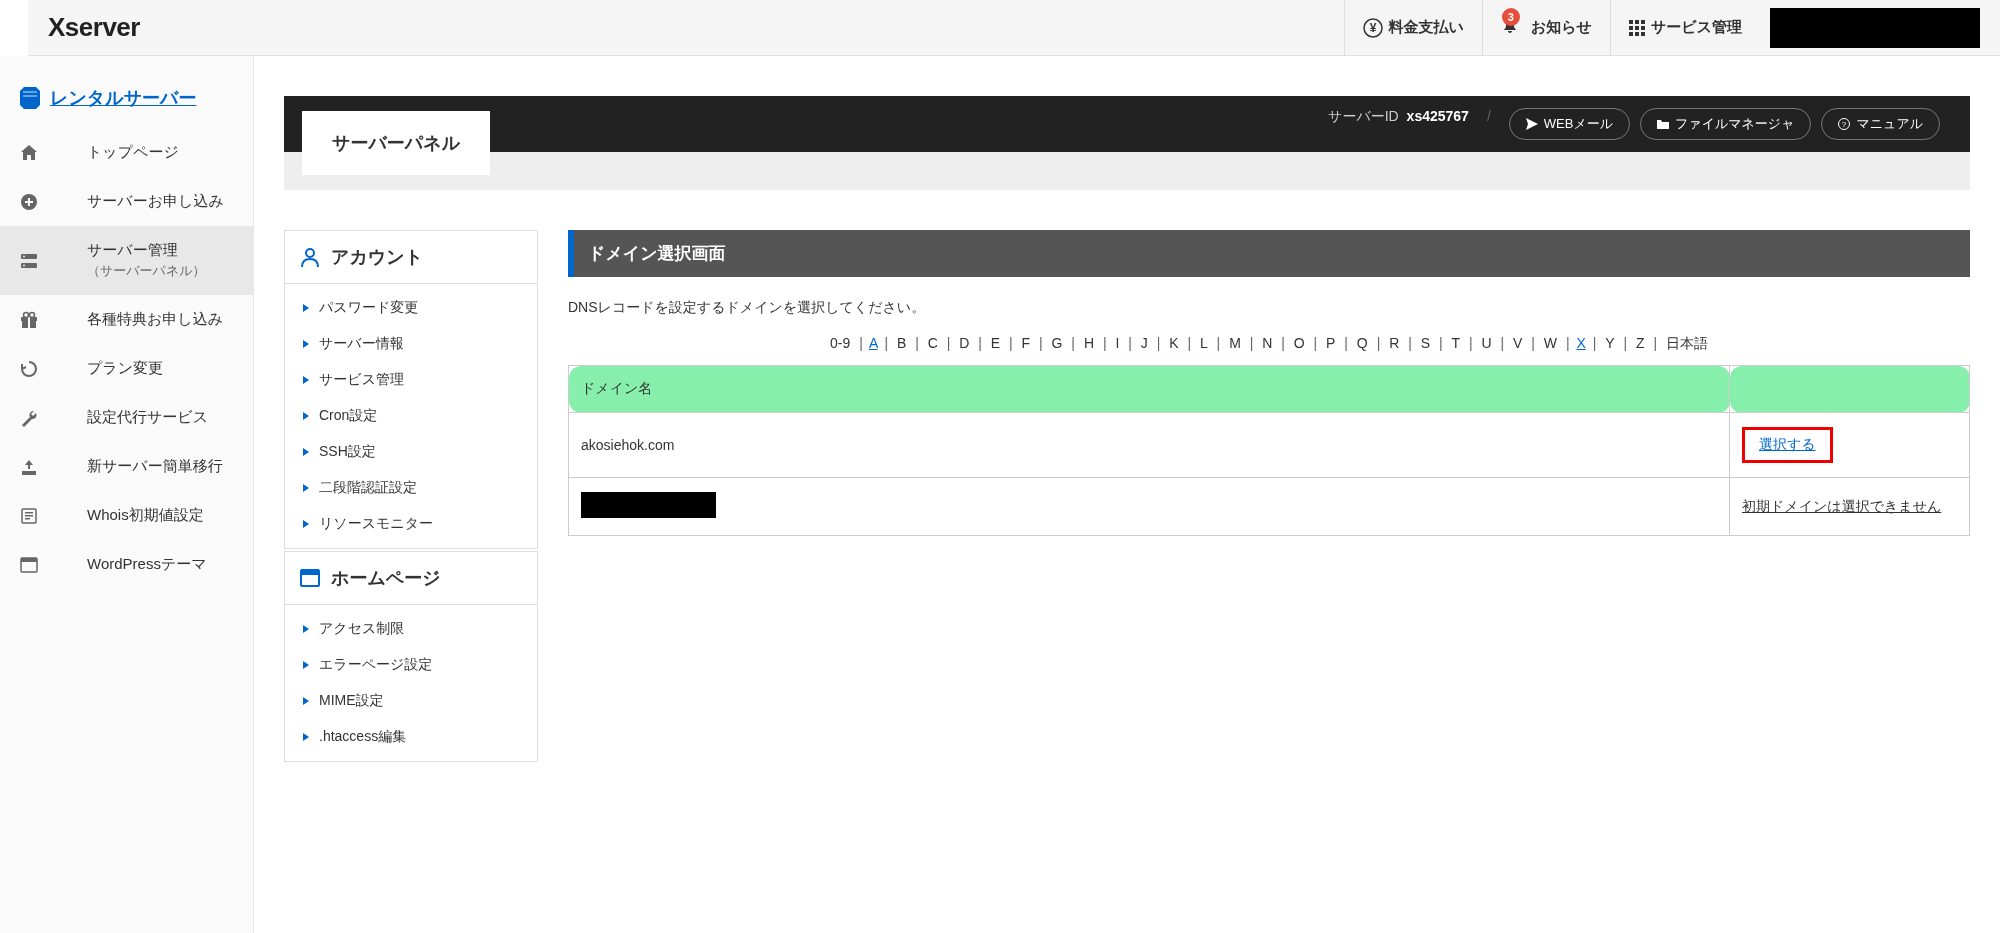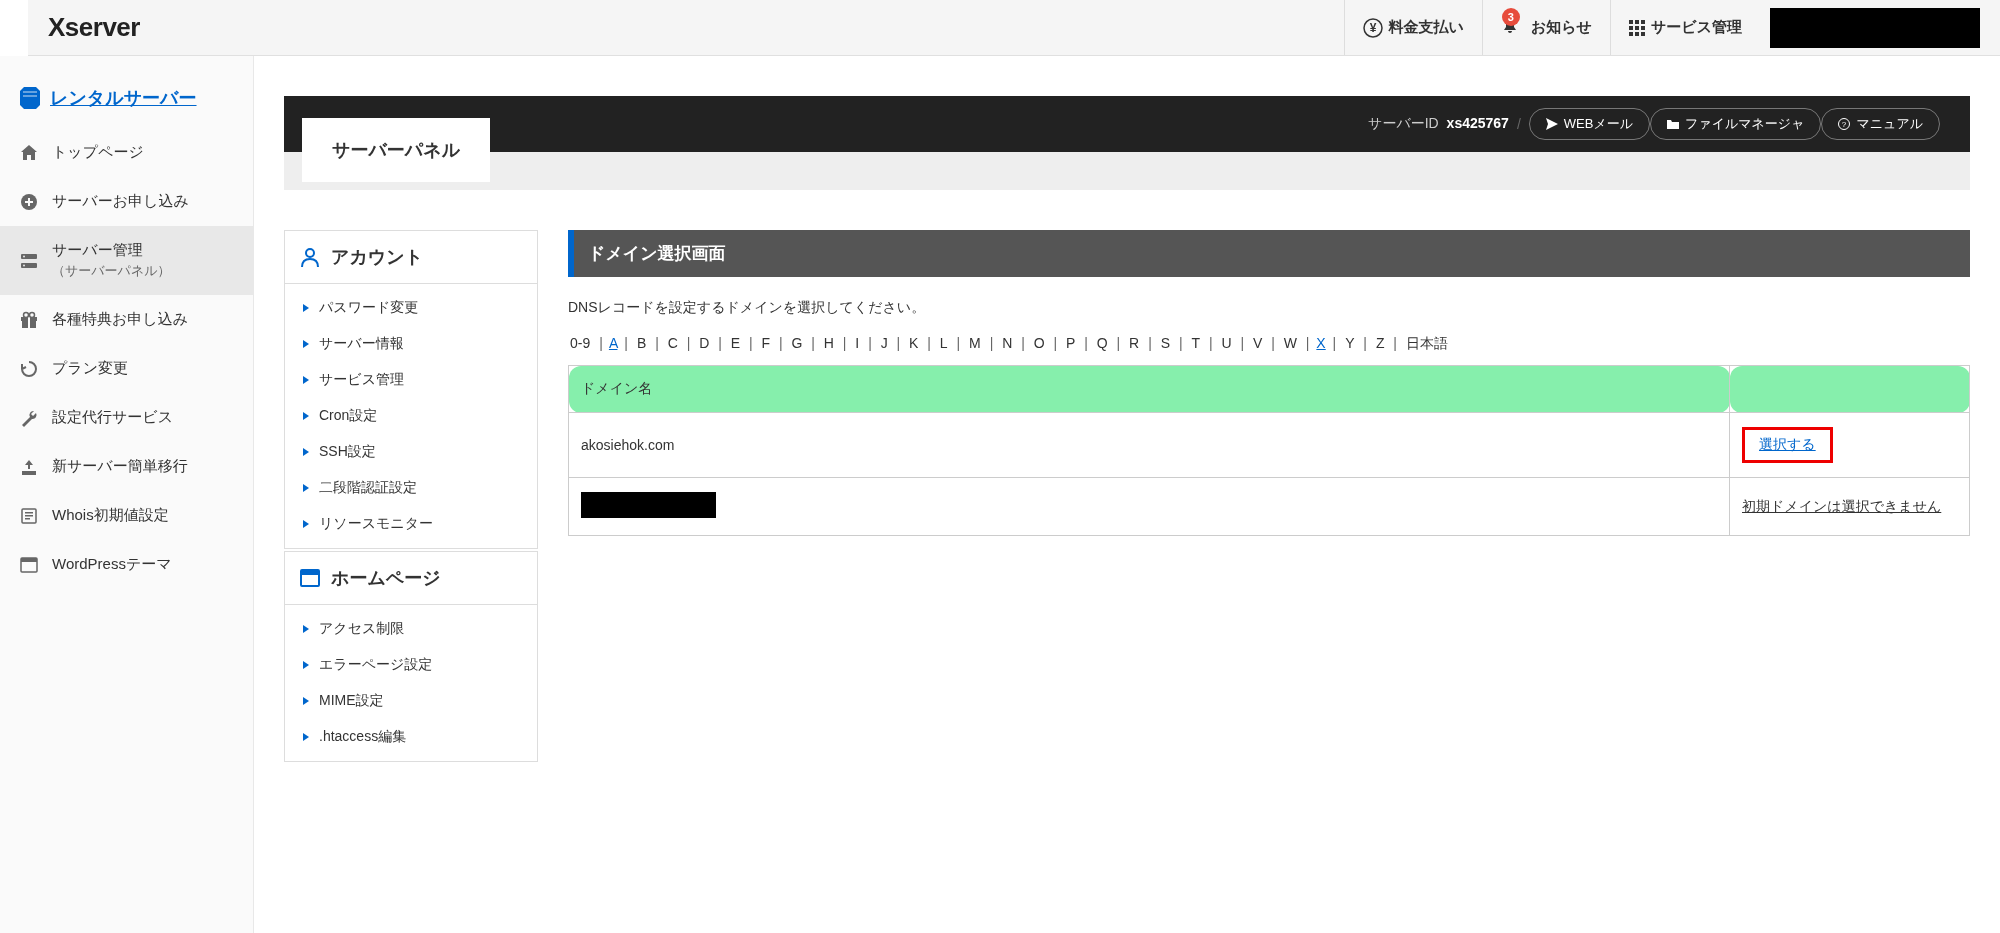--- a/index.html
+++ b/index.html
@@ -13,51 +13,51 @@
     .top-nav-item { display: flex; align-items: center; padding: 0 18px; height: 100%; border-left: 1px solid #ddd; cursor: pointer; font-size: 15px; font-weight: bold; position: relative; }
     .top-nav-item svg, .top-nav-item .icon-wrap { margin-right: 6px; }
     .badge { position: absolute; top: 8px; left: 19px; background: #e74c3c; color: white; border-radius: 50%; width: 18px; height: 18px; font-size: 11px; display: flex; align-items: center; justify-content: center; font-weight: bold; }
     .user-block { background: #000; width: 210px; height: 40px; margin-left: 10px; }
     
     
     .layout { display: flex; }
     .sidebar { width: 254px; background: #fafafa; border-right: 1px solid #e8e8e8; min-height: calc(100vh - 56px); padding-top: 20px; }
     .sidebar-heading { display: flex; align-items: center; padding: 10px 20px 18px 20px; color: #0066cc; font-size: 18px; font-weight: bold; text-decoration: underline; }
     .sidebar-heading svg { margin-right: 10px; }
-    .sidebar-item { display: flex; align-items: center; padding: 15px 20px; cursor: pointer; font-size: 15px; color: #333; }
+    .sidebar-item { display: flex; align-items: center; padding: 15px 20px; cursor: pointer; font-size: 15px; color: #333; gap: 35px; }
     .sidebar-item.active { background: #e8e8e8; }
     .sidebar-item svg { margin-right: 14px; flex-shrink: 0; }
     .sidebar-item .subtext { display: block; font-size: 13px; color: #666; margin-top: 2px; }
     
     
     .main { flex: 1; padding: 0; }
     .server-bar { background: #222; display: flex; align-items: center; padding: 0 30px 0 0; margin: 40px 30px 0 30px; position: relative; height: 56px; }
-    .server-panel-title { background: #fff; padding: 20px 30px; font-size: 18px; font-weight: bold; position: absolute; left: 18px; top: 22px; }
-    .server-bar-right { margin-left: auto; display: flex; align-items: center; gap: 0; color: #fff; font-size: 14px; }
+    .server-panel-title { background: #fff; padding: 20px 30px; font-size: 18px; font-weight: bold; position: absolute; left: 18px; top: 15px; }
+    .server-bar-right { margin-left: auto; display: flex; align-items: flex-start; gap: 10px; color: #fff; font-size: 14px; }
     .server-id-label { color: #ccc; margin-right: 4px; }
     .server-id-val { font-weight: bold; }
     .server-divider { color: #666; margin: 0 8px; }
     .server-btn { border: 1px solid #777; border-radius: 20px; padding: 6px 16px; color: #fff; display: inline-flex; align-items: center; gap: 6px; cursor: pointer; font-size: 13px; }
     .server-bar-wrap { background: #eee; margin: 0 30px; height: 38px; }
     
     .content-cols { display: flex; gap: 30px; margin: 40px 30px 0 30px; }
     .left-col { width: 254px; }
     .right-col { flex: 1; }
     
     .panel-section { border: 1px solid #ddd; margin-bottom: 2px; }
     .panel-section-header { display: flex; align-items: center; padding: 14px 14px; font-size: 18px; font-weight: bold; border-bottom: 1px solid #ddd; }
     .panel-section-header svg { margin-right: 10px; }
     .panel-links { padding: 6px 0; text-align: right; }
     .panel-link { display: flex; align-items: center; padding: 9px 18px; cursor: pointer; font-size: 14px; }
     .panel-link::before { content: ""; display: inline-block; width: 0; height: 0; border-left: 6px solid #0066cc; border-top: 4px solid transparent; border-bottom: 4px solid transparent; margin-right: 10px; }
     
     .page-title-bar { background: #555; color: #fff; border-left: 6px solid #0066cc; padding: 12px 14px; font-size: 17px; font-weight: bold; }
     .descr { padding: 22px 0 18px 0; font-size: 14px; }
     
-    .alpha-nav { font-size: 14px; padding-bottom: 12px; }
+    .alpha-nav { text-align: center; font-size: 14px; padding-bottom: 12px; }
     .alpha-nav a { color: #0066cc; text-decoration: underline; cursor: pointer; }
     .alpha-nav span.sep { color: #666; margin: 0 3px; }
     .alpha-nav span.letter { color: #333; margin: 0 2px; }
     
     table.domain-table { width: 100%; border-collapse: collapse; border: 1px solid #ccc; }
     table.domain-table th, table.domain-table td { border: 1px solid #ccc; padding: 14px 12px; text-align: left; font-size: 14px; }
     table.domain-table th { background: #86efac; font-weight: normal; border-radius: 12px; }
     .action-cell { text-align: left; width: 240px; text-decoration: underline; }
     .select-link { color: #0066cc; text-decoration: underline; cursor: pointer; }
     .select-highlight { border: 3px solid #e00; padding: 6px 14px; display: inline-block; }

